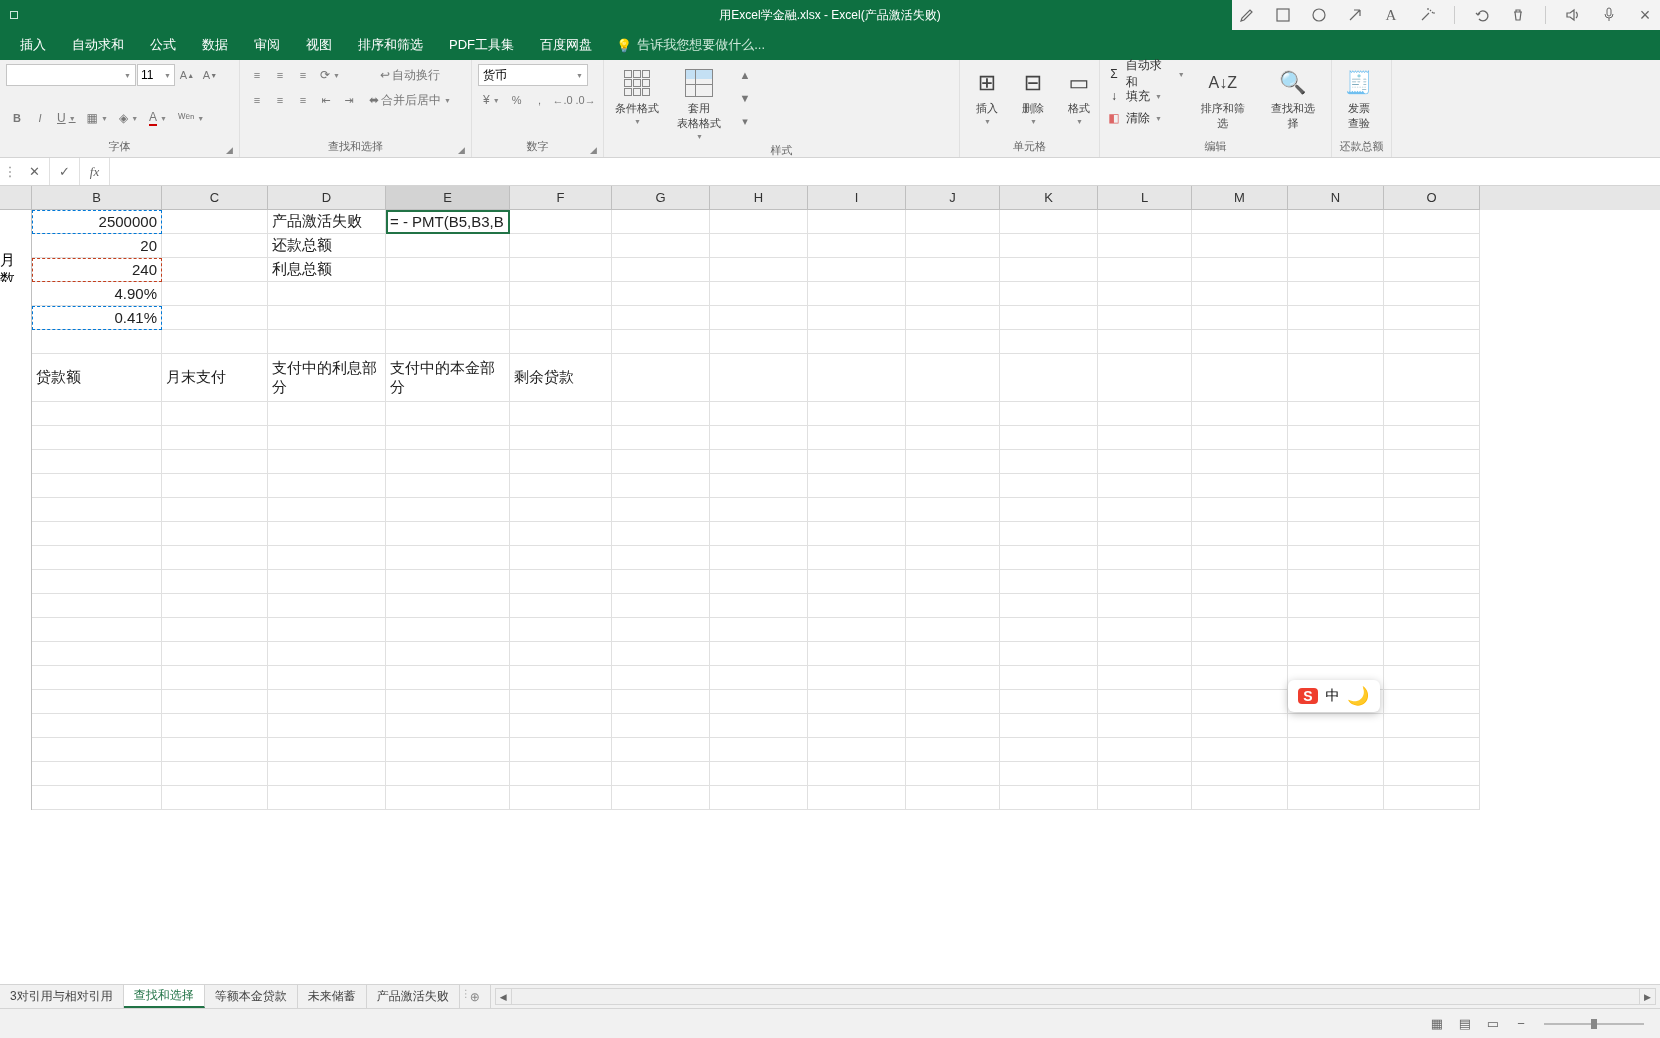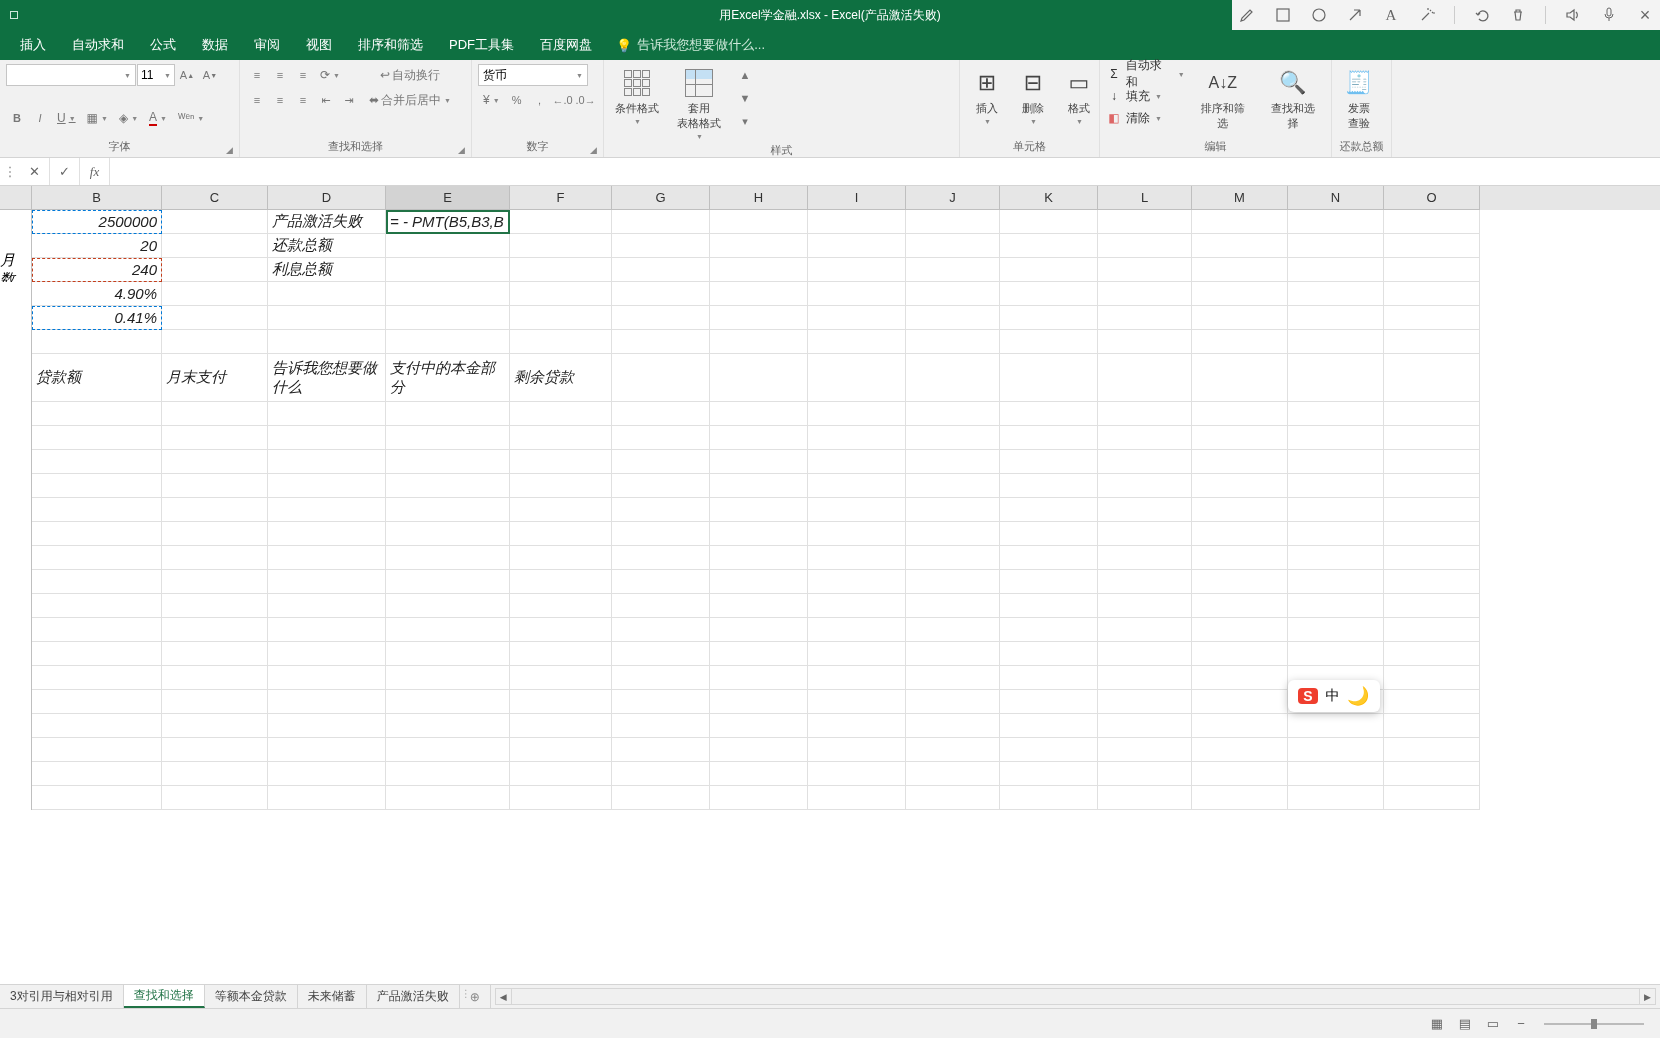--- a/index.html
+++ b/index.html
@@ -66,21 +66,21 @@
 .i-beam { position: absolute; left: 336px; top: 6px; width: 1px; height: 18px; background: #000; }
 .i-beam::before, .i-beam::after { content: ''; position: absolute; left: -2px; width: 5px; height: 1px; background: #000; }
 .i-beam::before { top: 0; } .i-beam::after { bottom: 0; }
 
 
 .sheet-wrap { position: absolute; top: 186px; left: 0; right: 0; bottom: 0; background: #fff; }
 .col-headers { height: 24px; display: flex; background: #e6e6e6; }
 .ch { border-right: 1px solid #bfbfbf; border-bottom: 1px solid #bfbfbf; display: flex; align-items: center; justify-content: center; font-size: 13px; color: #333; cursor: pointer; }
 .ch.first { width: 32px; background: #e6e6e6; border-right: 1px solid #bfbfbf; }
 .ch.active { background: #d3d3d3; }
-.grid-area { position: absolute; top: 24px; left: 0; right: 0; bottom: 30px; overflow: hidden; font-style: italic; }
+.grid-area { position: absolute; top: 24px; left: 0; right: 0; bottom: 30px; overflow: hidden; }
 .grid-row { display: flex; height: 24px; }
 .grid-row.tall { height: 48px; }
 .cell { border-right: 1px solid #e0e0e0; border-bottom: 1px solid #e0e0e0; font-size: 15px; color: #222; display: flex; align-items: center; padding: 0 4px; overflow: hidden; white-space: nowrap; }
 .cell.right { justify-content: flex-end; }
 .cell.wrap { white-space: normal; line-height: 1.25; align-items: center; }
 .row-partial { width: 32px; border-right: 1px solid #bfbfbf; background: #fff; }
 .marquee-blue { outline: 1px dashed #0078d7; outline-offset: -1px; }
 .marquee-red { outline: 1px dashed #c43e1c; outline-offset: -1px; }
 .active-edit { outline: 2px solid #217346; outline-offset: -2px; }
 
@@ -499,21 +499,21 @@
         <div class="cell " style="width:98px;"></div>
         <div class="cell " style="width:94px;"></div>
         <div class="cell " style="width:96px;"></div>
         <div class="cell " style="width:96px;"></div>
         <div class="cell " style="width:96px;"></div>
       </div>
       <div class="grid-row tall">
         <div class="row-partial"></div>
 <div class="cell wrap" style="width:130px;">贷款额</div>
 <div class="cell wrap" style="width:106px;">月末支付</div>
-<div class="cell wrap" style="width:118px;">告诉我您想要做什么</div>
+<div class="cell wrap" style="width:118px;">支付中的利息部分</div>
 <div class="cell wrap" style="width:124px;">支付中的本金部分</div>
 <div class="cell wrap" style="width:102px;">剩余贷款</div>
 <div class="cell " style="width:98px;"></div>
         <div class="cell " style="width:98px;"></div>
         <div class="cell " style="width:98px;"></div>
         <div class="cell " style="width:94px;"></div>
         <div class="cell " style="width:98px;"></div>
         <div class="cell " style="width:94px;"></div>
         <div class="cell " style="width:96px;"></div>
         <div class="cell " style="width:96px;"></div>

